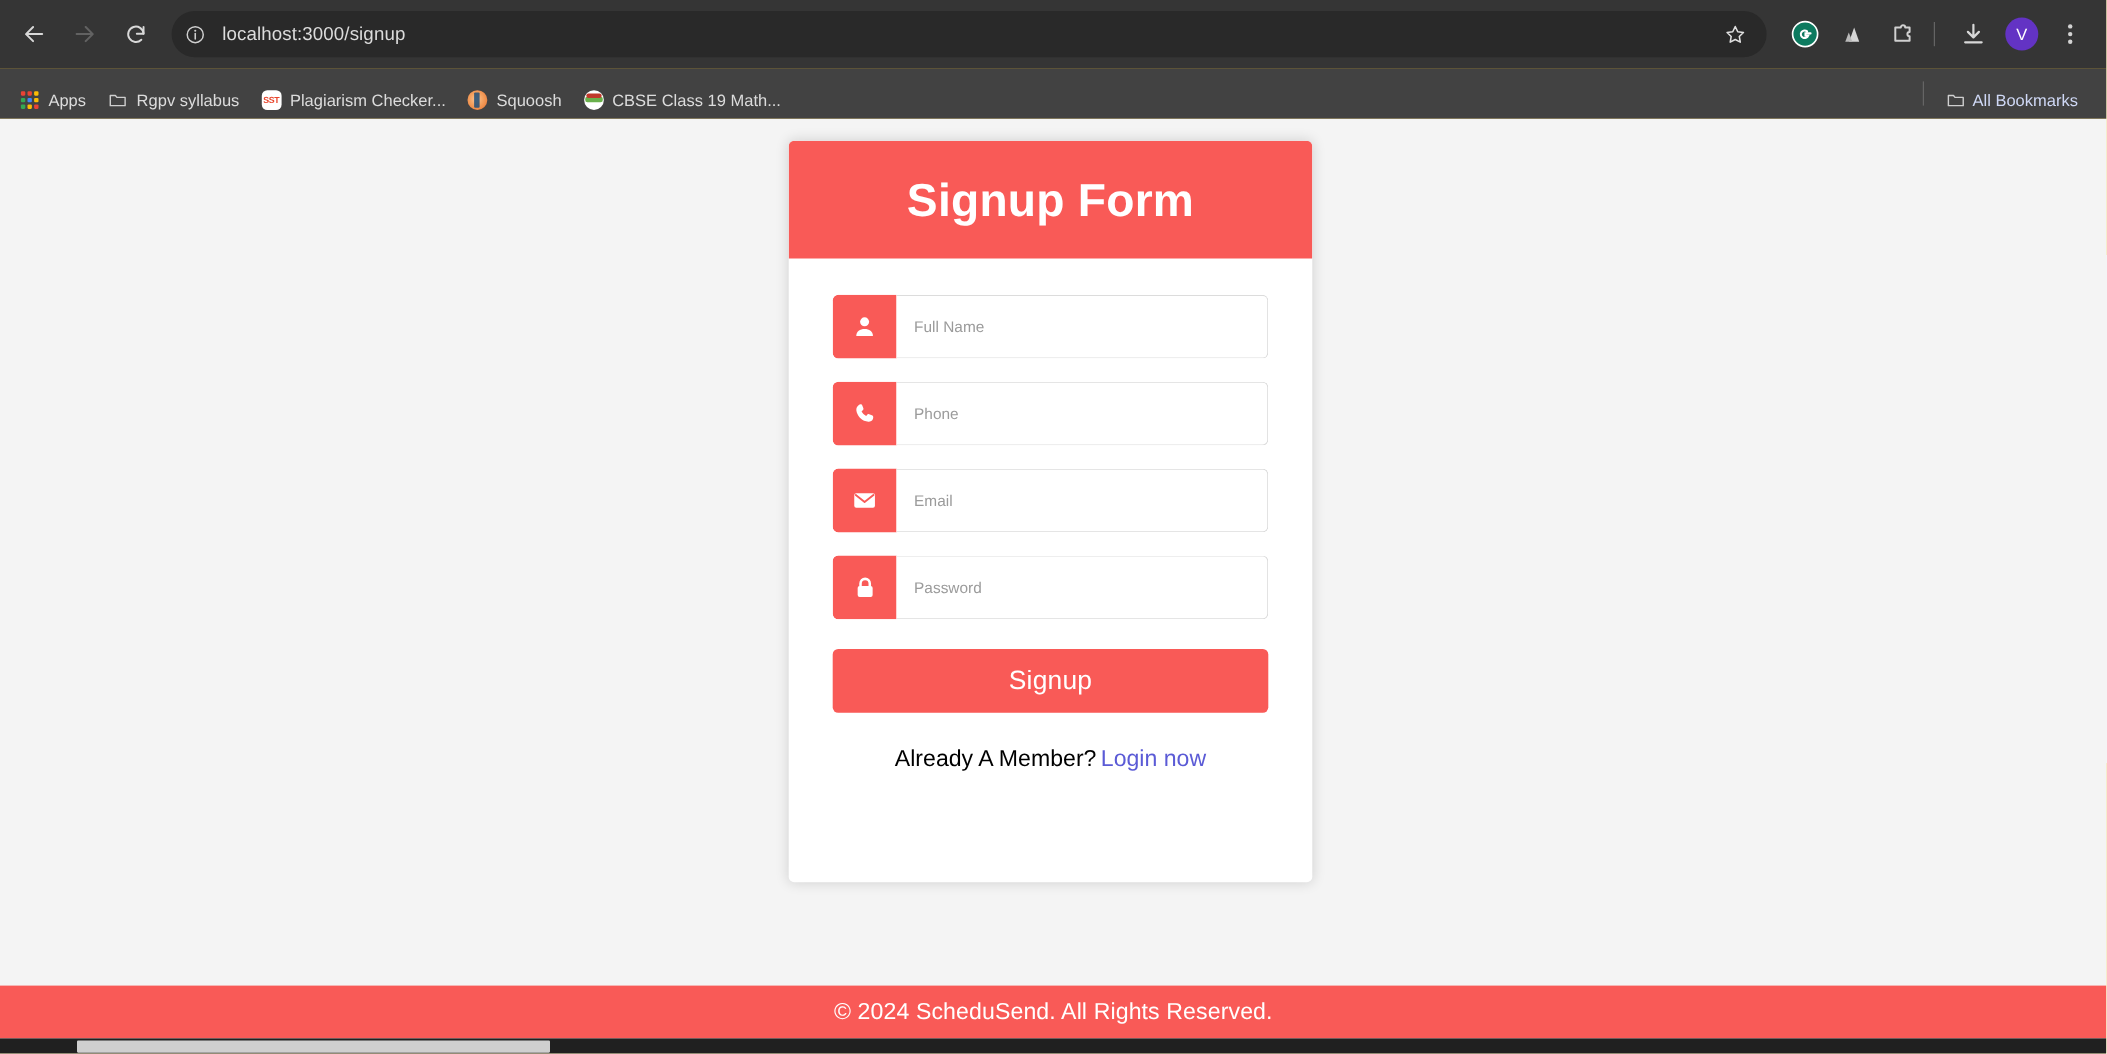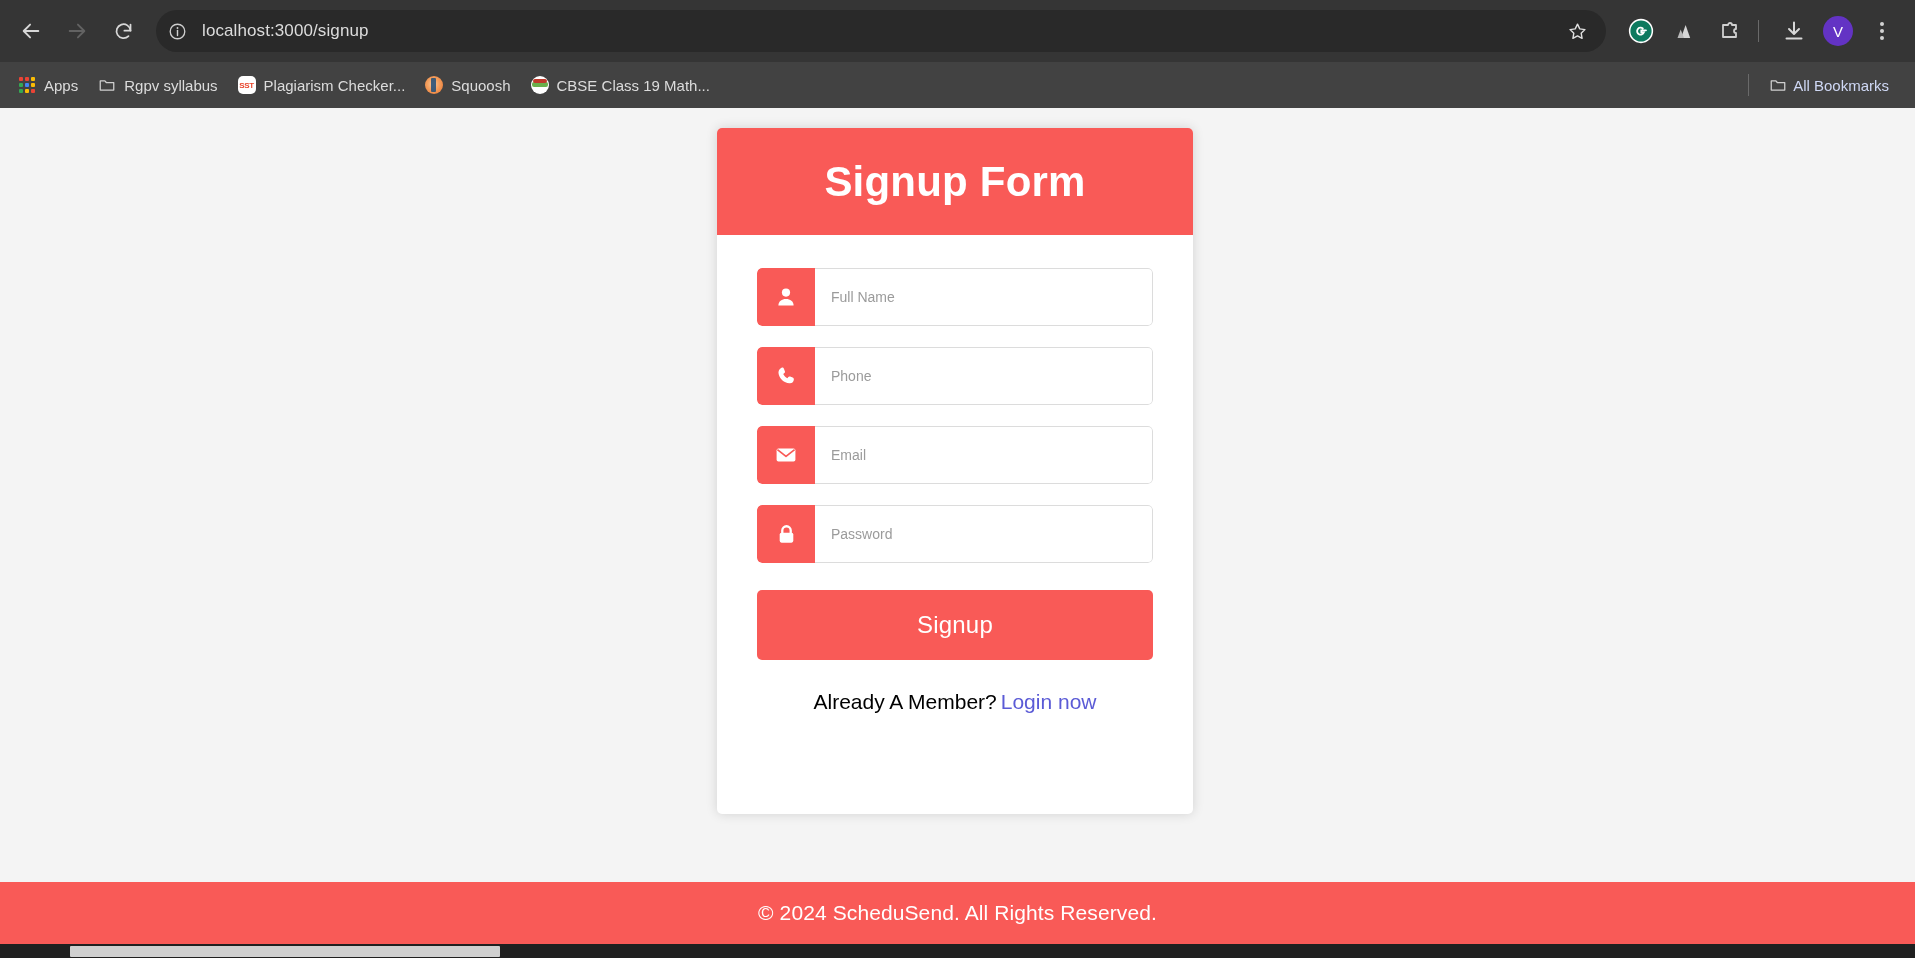--- a/index.html
+++ b/index.html
@@ -110,21 +110,21 @@
   .bookmarks {
     height: 46px;
     background: #424242;
     display: flex;
     align-items: center;
     padding: 0 14px 0 10px;
     flex: 0 0 46px;
   }
   .bm {
     display: flex;
-    align-items: center;
+    align-items: flex-end;
     height: 30px;
     padding: 0 8px;
     border-radius: 4px;
     margin-right: 4px;
     white-space: nowrap;
   }
   .bm-label {
     color: #dcdcdc;
     font-size: 15px;
     margin-left: 8px;
@@ -255,21 +255,21 @@
     color: #333;
     font-family: "Liberation Sans", sans-serif;
     outline: none;
     background: #fff;
     min-width: 0;
   }
   .field-input::placeholder { color: #9b9b9b; }
 
   .signup-btn {
     width: 100%;
-    height: 70px;
+    height: 58px;
     background: #f95a57;
     border: none;
     border-radius: 5px;
     color: #ffffff;
     font-size: 24px;
     font-family: "Liberation Sans", sans-serif;
     cursor: pointer;
     margin-top: 6px;
     letter-spacing: .2px;
   }
@@ -285,21 +285,21 @@
     text-decoration: none;
     font-size: 21px;
     margin-left: 4px;
   }
 
   .footer {
     position: absolute;
     left: 0;
     bottom: 14px;
     width: 100%;
-    height: 62px;
+    height: 48px;
     background: #f95a57;
     display: flex;
     align-items: center;
     justify-content: center;
     z-index: 5;
   }
   .footer-text {
     color: #ffffff;
     font-size: 21px;
     letter-spacing: .1px;

